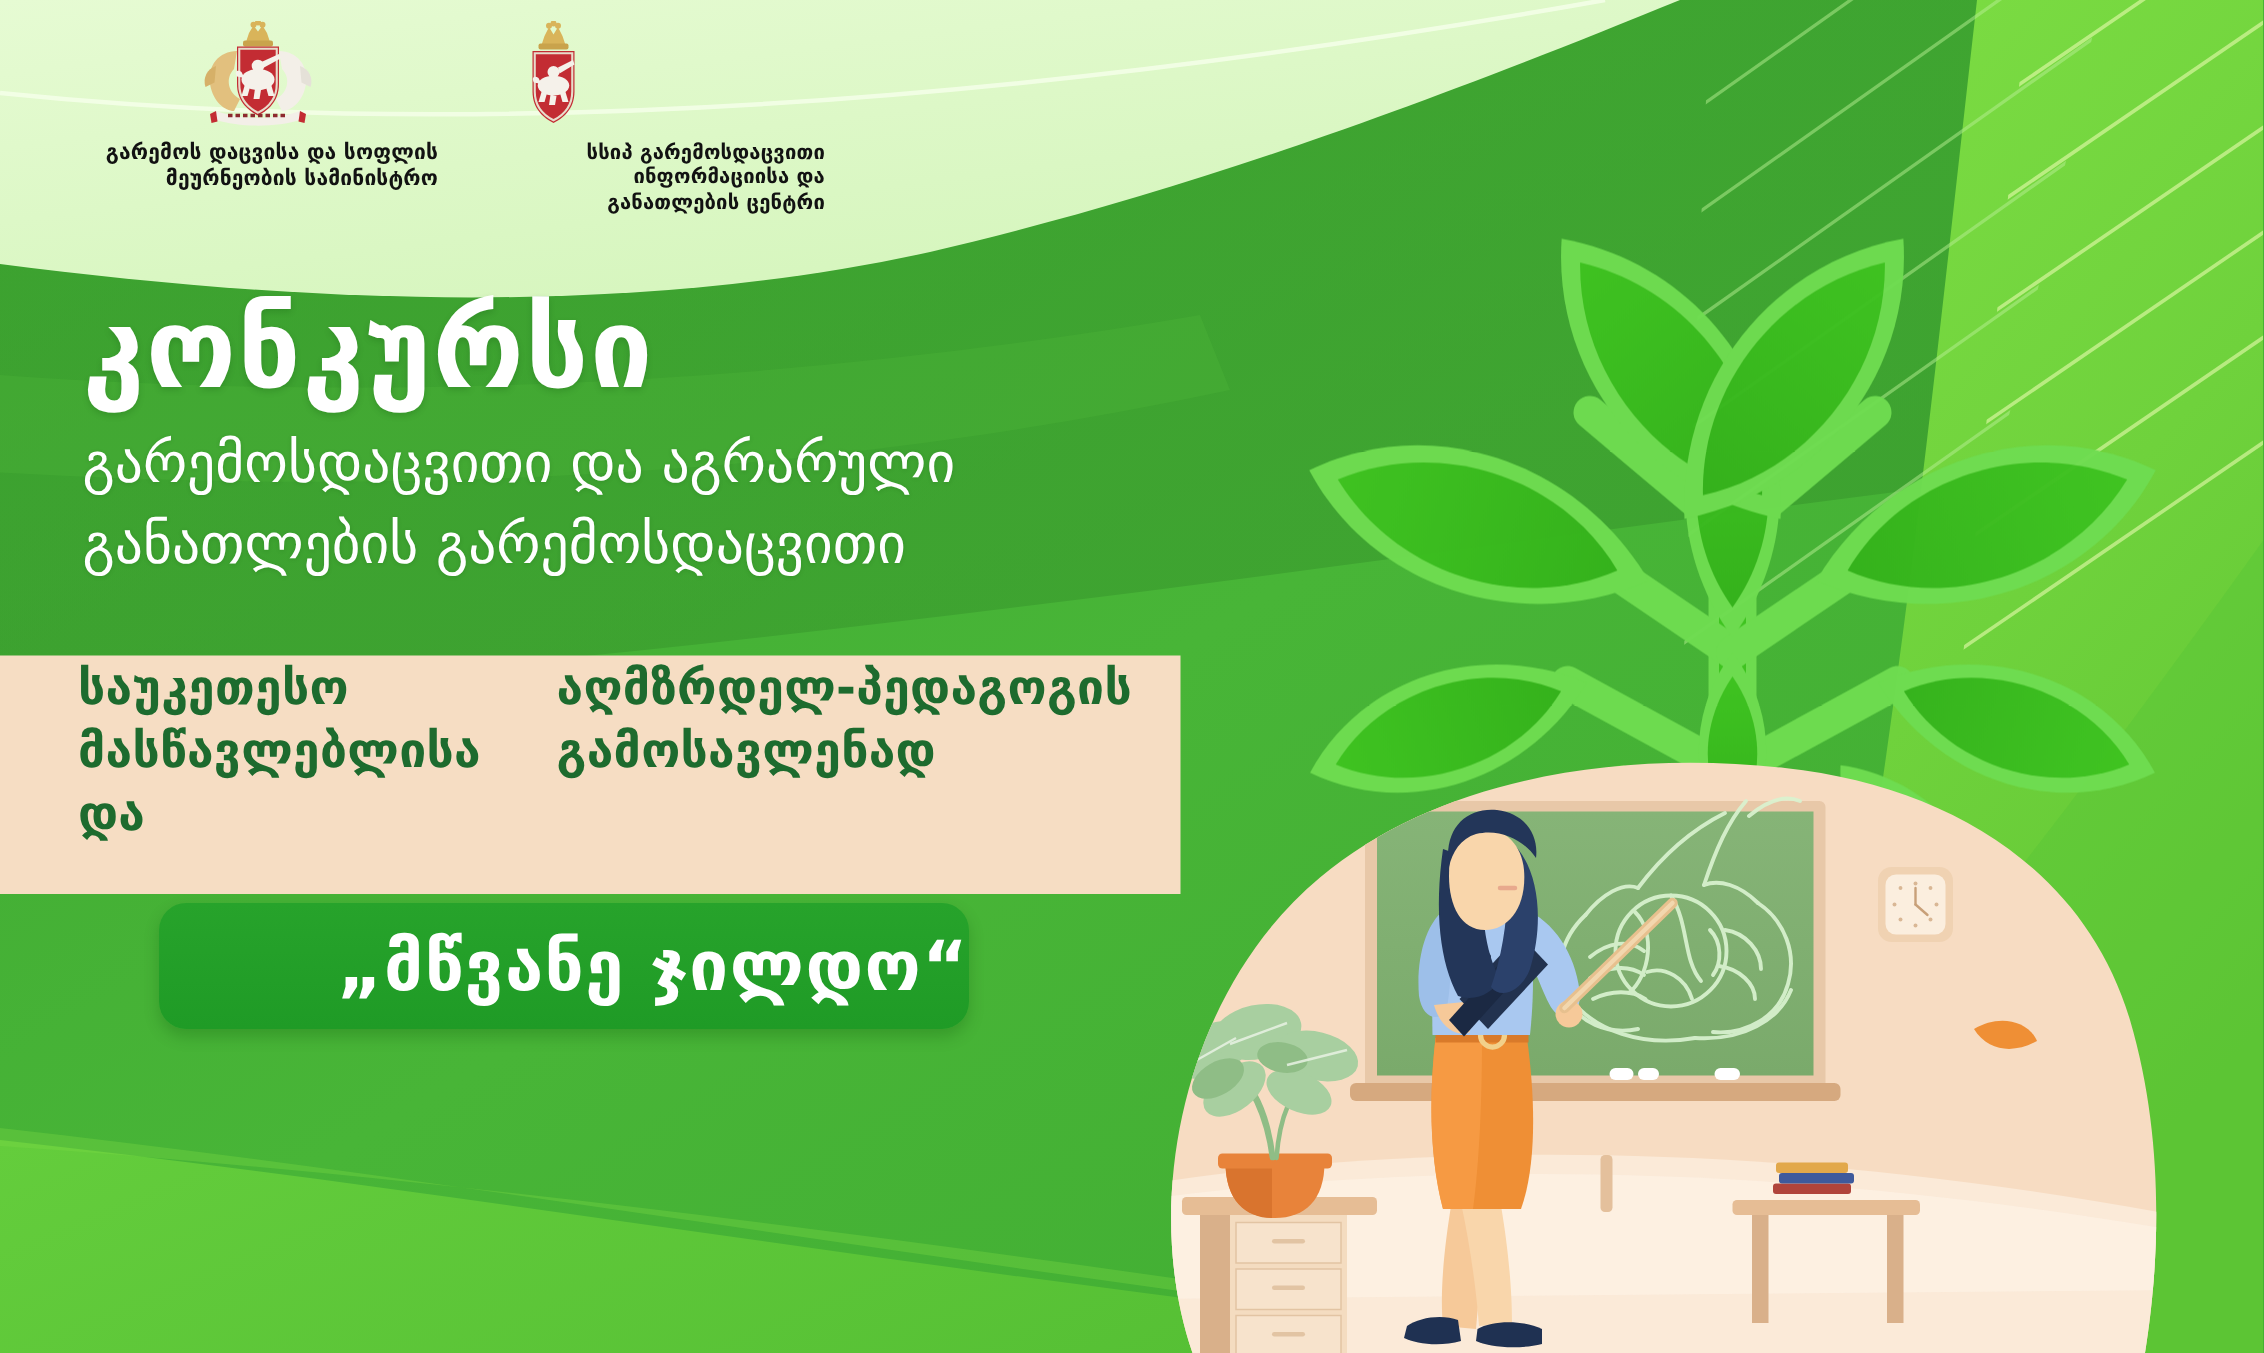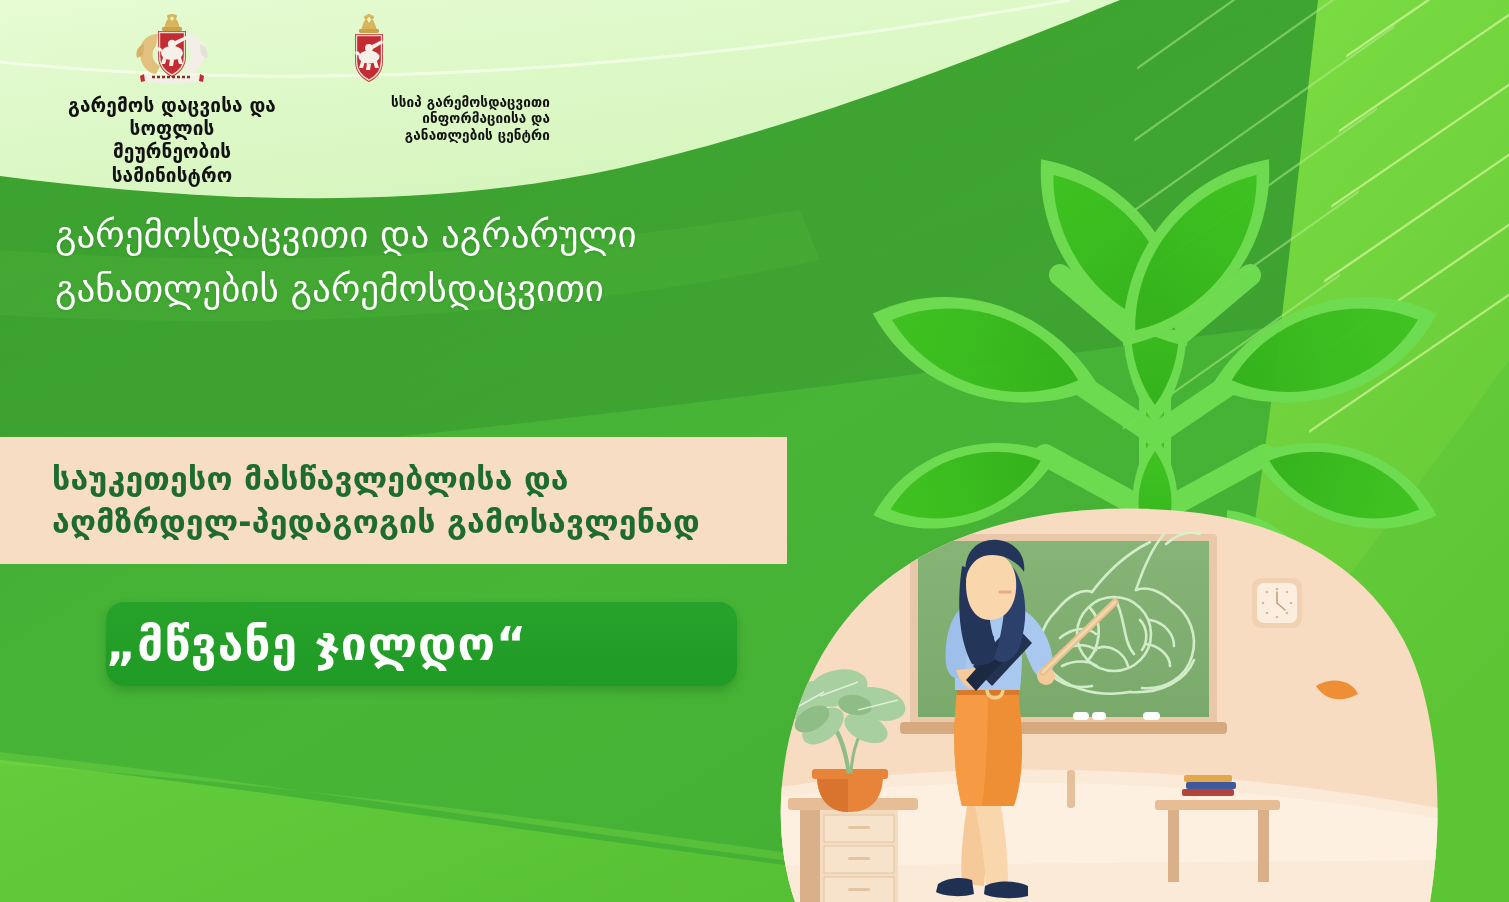--- a/index.html
+++ b/index.html
@@ -23,54 +23,54 @@
   #logo-block-ministry { margin-left:52px; margin-top:14px; width:240px; }
   #logo-block-center   { margin-left:43px; margin-top:14px; width:215px; }
 
   .emblem { display:block; }
   .logo-caption {
     margin-top:6px; text-align:left; width:100%;
     color:#121212; font-weight:bold; line-height:1.22;
     font-family:"DejaVu Sans","Liberation Sans",sans-serif;
     letter-spacing:.1px;
   }
-  #logo-block-ministry .logo-caption { font-size:19px; text-align:center; }
+  #logo-block-ministry .logo-caption { font-size:14px; text-align:right; }
   #logo-block-center   .logo-caption { font-size:13.5px; text-align:right; }
 
   
   #headline { position:absolute; left:55px; top:196px; z-index:20; width:820px; }
   #kontkursi {
     color:#ffffff; font-size:74px; font-weight:bold; line-height:1.0;
     letter-spacing:1px;
     text-shadow:0 2px 4px rgba(0,60,0,.18);
   }
   #subtitle {
     margin-top:12px; color:#ffffff; font-size:37px; line-height:1.45;
     font-weight:400; max-width:760px;
     text-shadow:0 1px 3px rgba(0,60,0,.15);
   }
 
   
   #beige-band {
-    position:absolute; left:0; top:437px; width:787px; height:127px;
+    position:absolute; left:0; top:437px; width:787px; height:159px;
     background:#f6ddc3; z-index:20;
-    display:flex; flex-direction:column; justify-content:center;
+    display:flex; flex-direction:row; justify-content:center;
     padding-left:52px; padding-right:16px;
   }
   #beige-band .band-line {
     color:#1d6b2e; font-size:32px; font-weight:bold; line-height:1.32;
     letter-spacing:.2px;
   }
 
   
   #badge {
-    position:absolute; left:106px; top:602px; width:631px; height:84px;
+    position:absolute; left:106px; top:602px; width:540px; height:84px;
     background:linear-gradient(180deg,#27a32b 0%,#1f9b26 100%);
     border-radius:18px; z-index:20;
-    display:flex; align-items:center; justify-content:flex-start;
+    display:flex; align-items:center; justify-content:flex-end;
     box-shadow:0 5px 10px rgba(0,70,0,.22);
   }
   #badge-text {
     color:#ffffff; font-size:46px; font-weight:bold; letter-spacing:1px;
     line-height:1;
   }
 
   
   #illustration { position:absolute; left:0; top:0; width:1509px; height:902px; z-index:10; }
 </style>
@@ -481,20 +481,21 @@
         </g>
       </svg>
       <div class="logo-caption" style="white-space:pre-line;">სსიპ გარემოსდაცვითი
 ინფორმაციისა და
 განათლების ცენტრი</div>
     </div>
 
   </div>
 
   <div id="headline">
+    <div id="kontkursi">კონკურსი</div>
     <div id="subtitle">
       <div>გარემოსდაცვითი და აგრარული</div>
       <div>განათლების გარემოსდაცვითი</div>
     </div>
   </div>
 
   <div id="beige-band">
     <div class="band-line">საუკეთესო მასწავლებლისა და</div>
     <div class="band-line">აღმზრდელ-პედაგოგის გამოსავლენად</div>
   </div>

